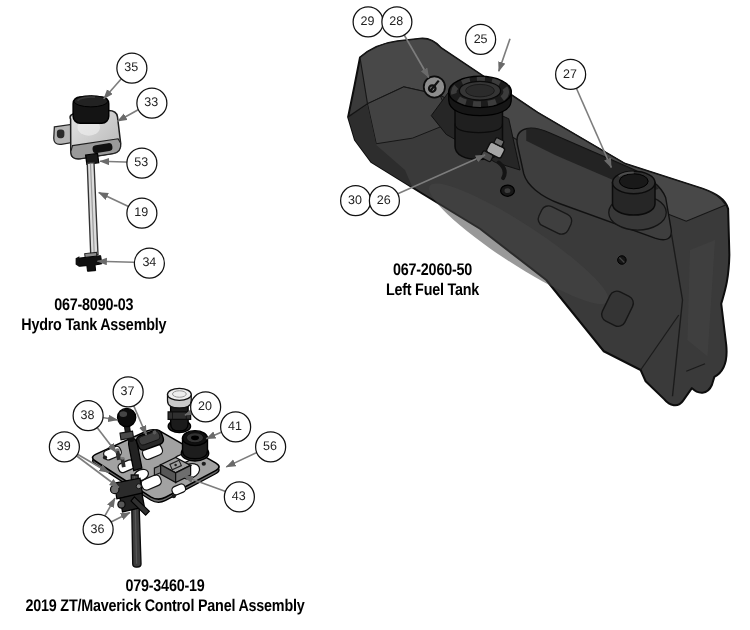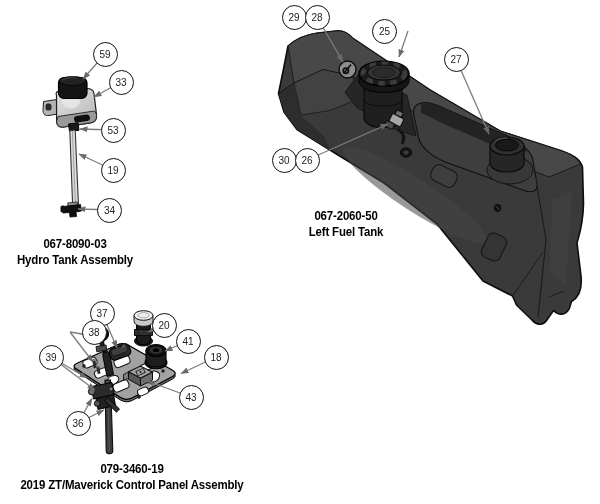--- a/index.html
+++ b/index.html
@@ -266,34 +266,34 @@
   <div class="caption" id="cap-fuel">
     <div>067-2060-50</div>
     <div>Left Fuel Tank</div>
   </div>
   <div class="caption" id="cap-panel">
     <div>079-3460-19</div>
     <div>2019 ZT/Maverick Control Panel Assembly</div>
   </div>
 
   <div id="callouts">
-      <div class="callout" style="left: 92.5px; top: 41.5px;">59</div>
+      <div class="callout" style="left: 92.5px; top: 41.5px;">35</div>
       <div class="callout" style="left: 108.5px; top: 69.5px;">33</div>
       <div class="callout" style="left: 100.5px; top: 117.5px;">53</div>
       <div class="callout" style="left: 100.5px; top: 157.5px;">19</div>
-      <div class="callout" style="left: 97px; top: 197.5px;">34</div>
+      <div class="callout" style="left: 107px; top: 197.5px;">34</div>
       <div class="callout" style="left: 281.5px; top: 4.5px;">29</div>
       <div class="callout" style="left: 304.5px; top: 4.5px;">28</div>
       <div class="callout" style="left: 372px; top: 18.5px;">25</div>
       <div class="callout" style="left: 443.5px; top: 46.5px;">27</div>
       <div class="callout" style="left: 271.5px; top: 147.5px; text-align: center;">30</div>
       <div class="callout" style="left: 294.5px; top: 147.5px;">26</div>
       <div class="callout" style="left: 89.5px; top: 300.5px;">37</div>
-      <div class="callout" style="left: 57.5px; top: 319.5px; margin-left: 24px;">38</div>
+      <div class="callout" style="left: 57.5px; top: 319.5px;">38</div>
       <div class="callout" style="left: 151.5px; top: 312.5px;">20</div>
       <div class="callout" style="left: 175.5px; top: 328.5px;">41</div>
       <div class="callout" style="left: 38.5px; top: 344.5px;">39</div>
-      <div class="callout" style="left: 203.5px; top: 344.5px;">18</div>
+      <div class="callout" style="left: 203.5px; top: 344.5px;">56</div>
       <div class="callout" style="left: 178.5px; top: 384.5px;">43</div>
       <div class="callout" style="left: 65.5px; top: 410.5px;">36</div>
     </div>
 
 </div>
 
 </body></html>

